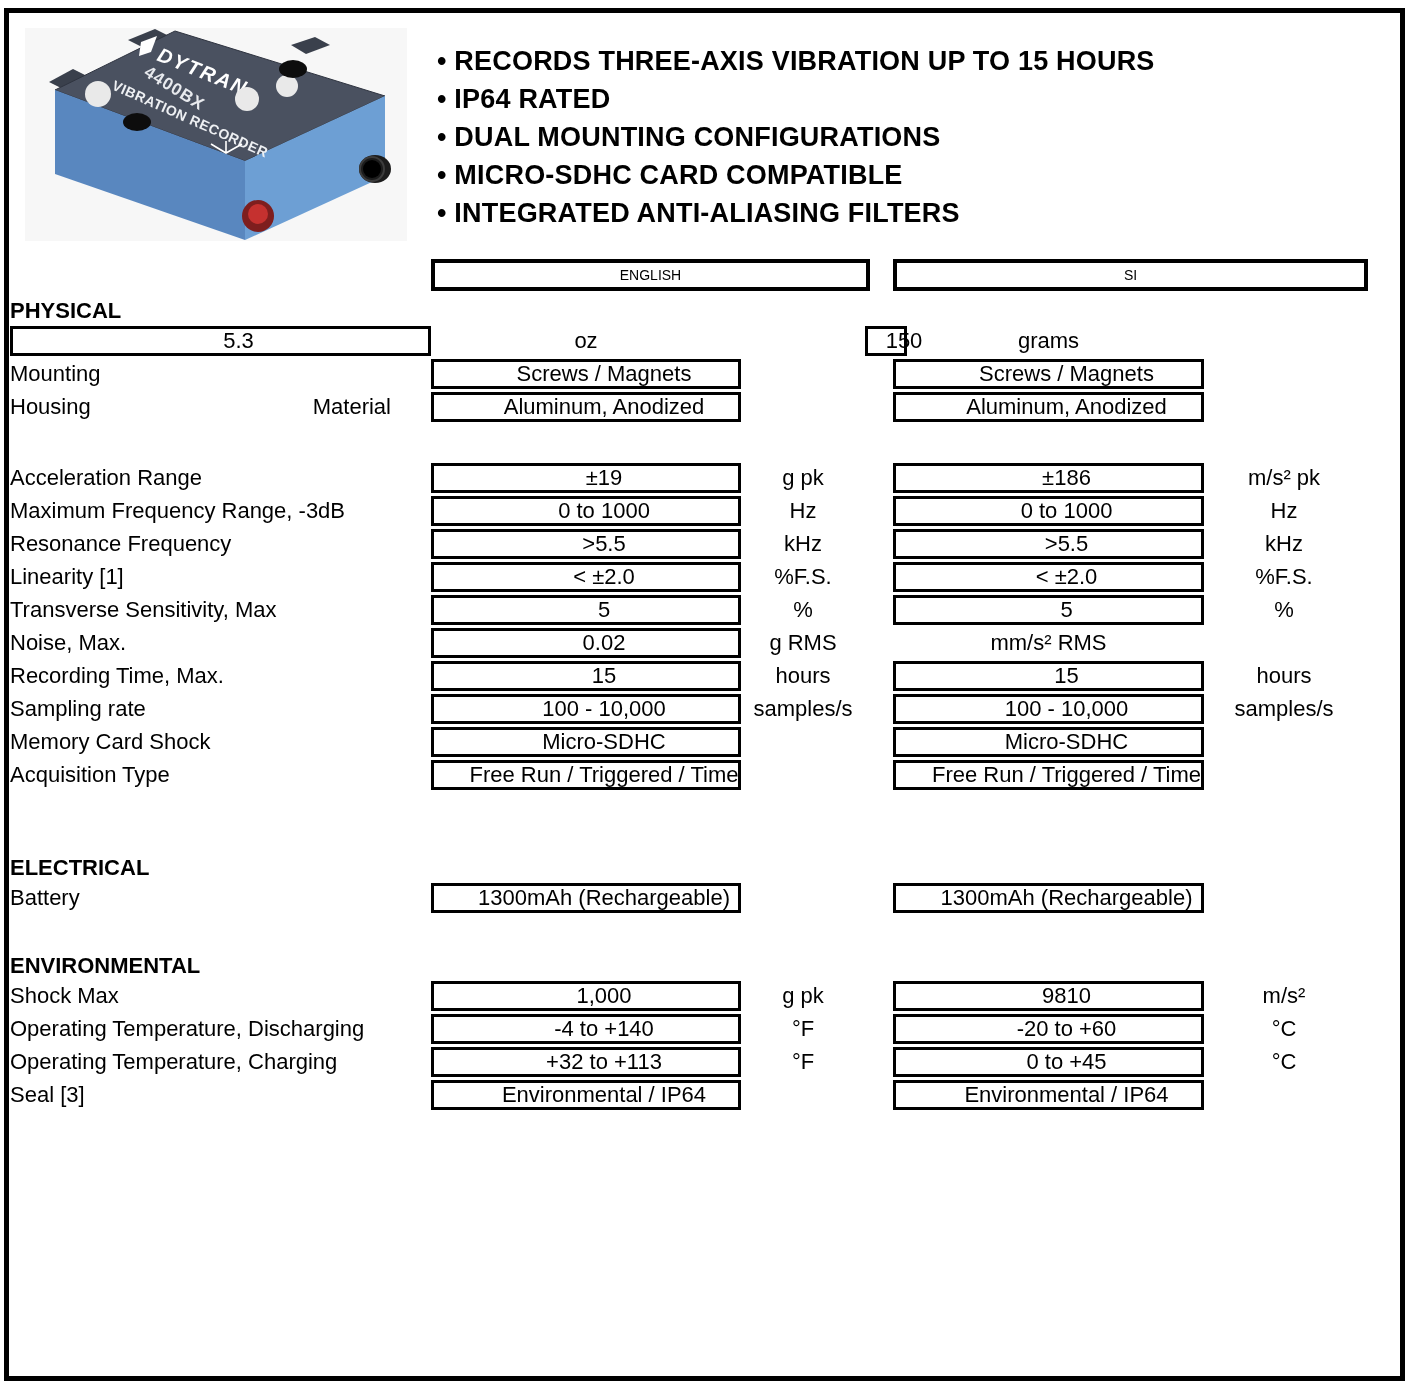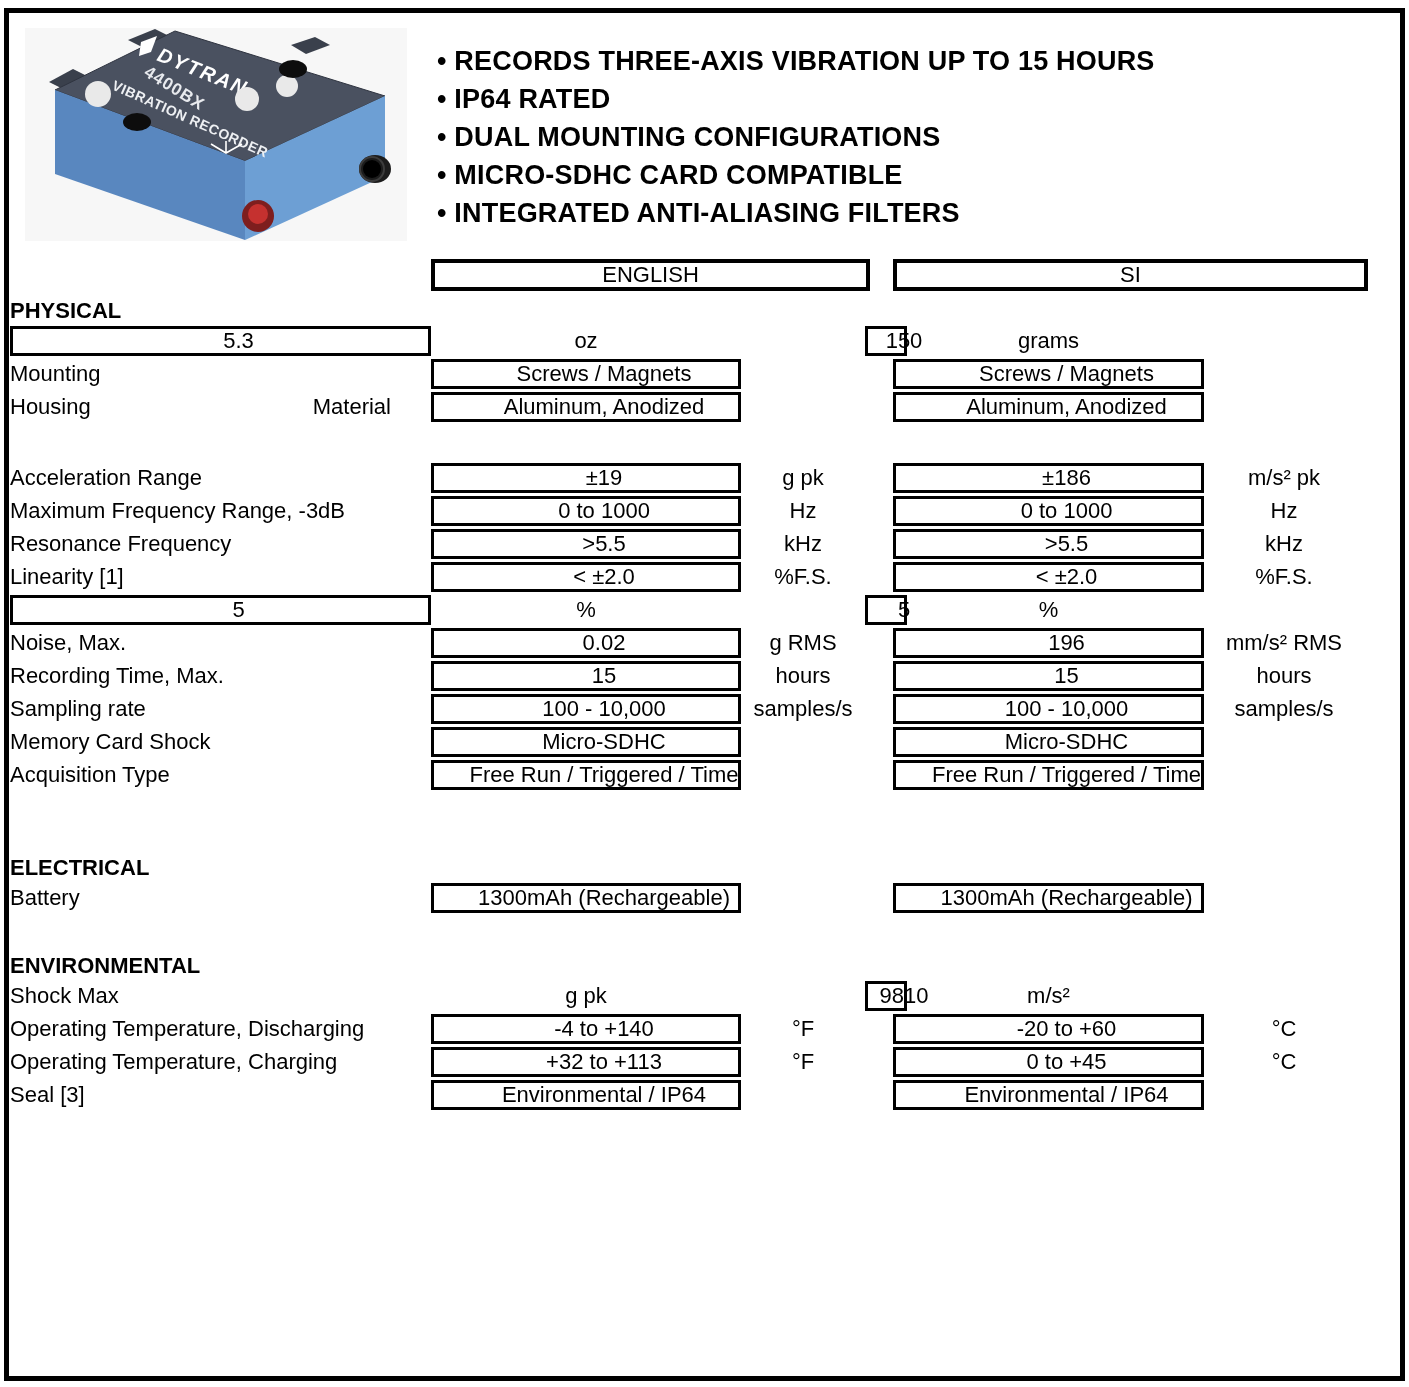--- a/index.html
+++ b/index.html
@@ -19,21 +19,21 @@
     letter-spacing:0.2px;
   }
   .feature::before { content:"• "; }
 
   .col-headers {
     position:absolute; left:10px; top:259px;
     display:grid; grid-template-columns:421px 439px 23px 475px;
   }
   .header-box {
     border:4px solid #000; box-sizing:border-box; height:32px;
-    display:flex; align-items:center; justify-content:center; font-size:22px;
+    display:flex; align-items:center; justify-content:center; font-size:14px;
   }
 
   .section { position:absolute; left:10px; }
   .section-title { font-size:22px; font-weight:bold; height:27px; line-height:24px; }
   .spec-row {
     display:grid; grid-template-columns:421px 310px 124px 28px 311px 160px;
     height:30px; margin-bottom:3px;
   }
   .cell { font-size:22px; display:flex; align-items:center; line-height:24px; }
   .label-cell { justify-content:flex-start; white-space:nowrap; }
@@ -156,32 +156,32 @@
     </div>
     <div class="spec-row">
       <div class="cell label-cell">Linearity [1]</div>
       <div class="cell value-box">&lt; ±2.0</div>
       <div class="cell unit-cell">%F.S.</div>
       <div class="spacer"></div>
       <div class="cell value-box">&lt; ±2.0</div>
       <div class="cell unit-cell">%F.S.</div>
     </div>
     <div class="spec-row">
+      <div class="cell label-cell">Transverse Sensitivity, Max</div>
       <div class="cell value-box">5</div>
       <div class="cell unit-cell">%</div>
       <div class="spacer"></div>
       <div class="cell value-box">5</div>
       <div class="cell unit-cell">%</div>
     </div>
     <div class="spec-row">
       <div class="cell label-cell">Noise, Max.</div>
       <div class="cell value-box">0.02</div>
       <div class="cell unit-cell">g RMS</div>
       <div class="spacer"></div>
-      <div class="cell value-box">196</div>
       <div class="cell unit-cell">mm/s² RMS</div>
     </div>
     <div class="spec-row">
       <div class="cell label-cell">Recording Time, Max.</div>
       <div class="cell value-box">15</div>
       <div class="cell unit-cell">hours</div>
       <div class="spacer"></div>
       <div class="cell value-box">15</div>
       <div class="cell unit-cell">hours</div>
     </div>
@@ -220,20 +220,21 @@
       <div class="spacer"></div>
       <div class="cell value-box">1300mAh (Rechargeable)</div>
       <div class="cell unit-cell"></div>
     </div>
   </div>
 
   <div class="section" style="top:954px;">
     <div class="section-title">ENVIRONMENTAL</div>
     <div class="spec-row">
       <div class="cell label-cell">Shock Max</div>
+      <div class="cell value-box">1,000</div>
       <div class="cell unit-cell">g pk</div>
       <div class="spacer"></div>
       <div class="cell value-box">9810</div>
       <div class="cell unit-cell">m/s²</div>
     </div>
     <div class="spec-row">
       <div class="cell label-cell">Operating Temperature, Discharging</div>
       <div class="cell value-box">-4 to +140</div>
       <div class="cell unit-cell">°F</div>
       <div class="spacer"></div>

